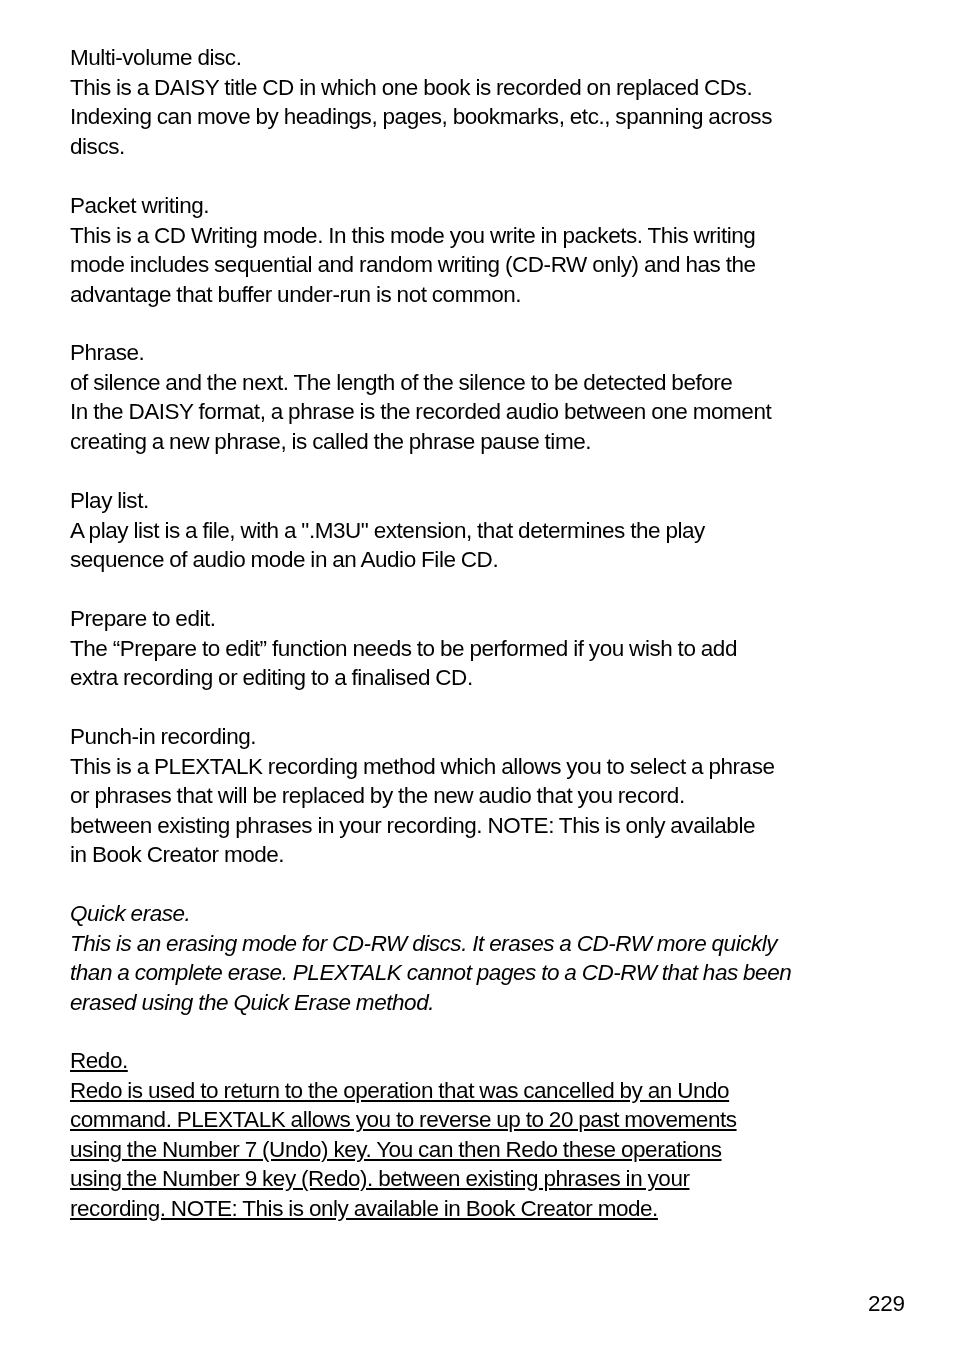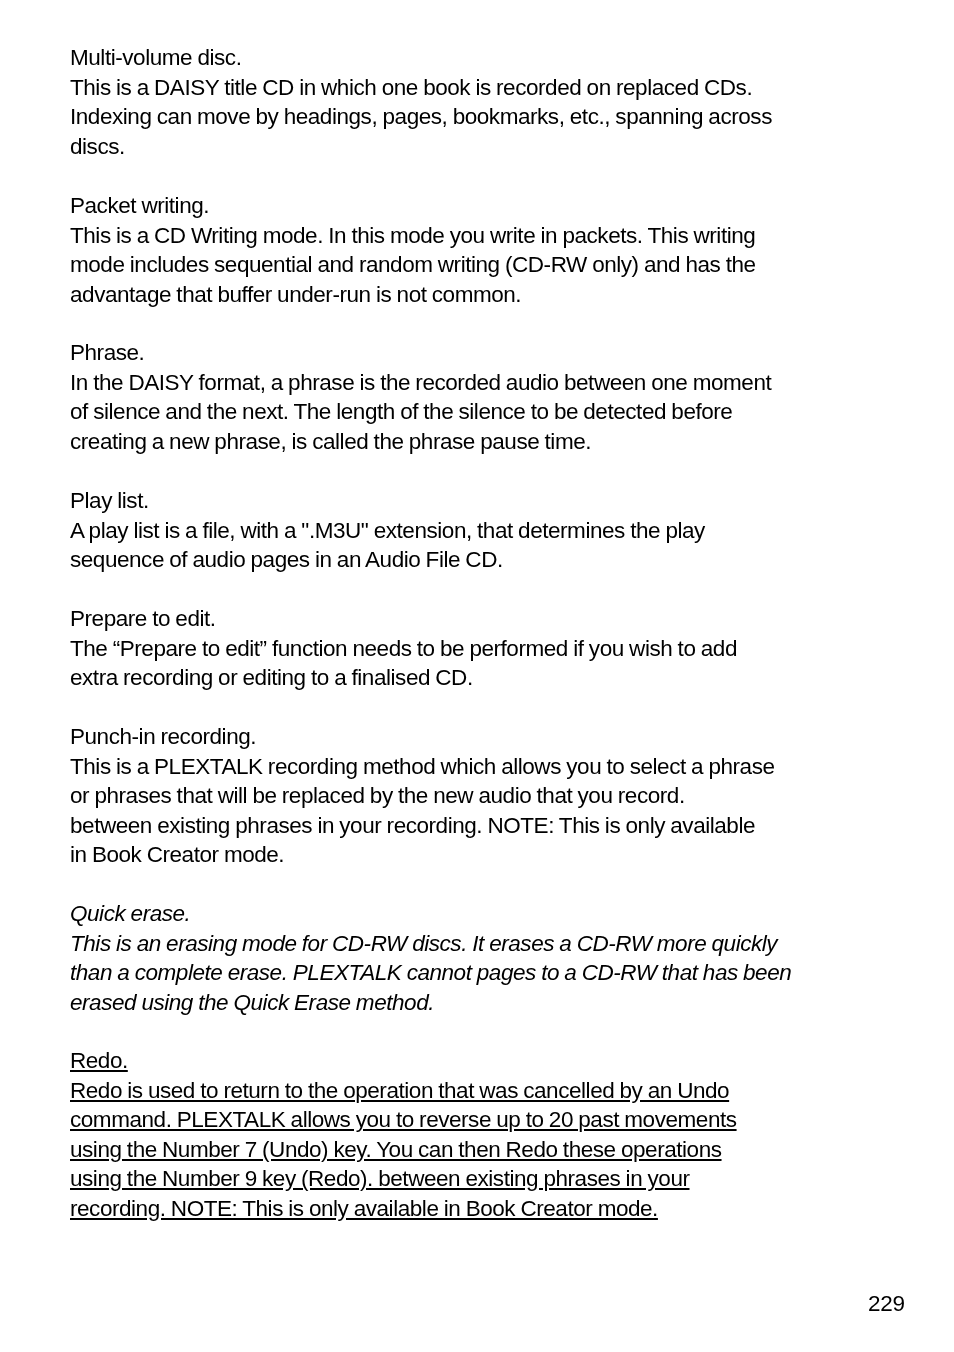--- a/index.html
+++ b/index.html
@@ -60,29 +60,29 @@
 
   <div class="entry" style="top:191px;">
     <span class="line term">Packet writing.</span>
     <span class="line">This is a CD Writing mode.  In this mode you write in packets.  This writing</span>
     <span class="line">mode includes sequential and random writing (CD-RW only) and has the</span>
     <span class="line">advantage that buffer under-run is not common.</span>
   </div>
 
   <div class="entry" style="top:338px;">
     <span class="line term">Phrase.</span>
+    <span class="line">of silence and the next.  The length of the silence to be detected before</span>
     <span class="line">In the DAISY format, a phrase is the recorded audio between one moment</span>
-    <span class="line">of silence and the next.  The length of the silence to be detected before</span>
     <span class="line">creating a new phrase, is called the phrase pause time.</span>
   </div>
 
   <div class="entry" style="top:486px;">
     <span class="line term">Play list.</span>
     <span class="line">A play list is a file, with a ".M3U" extension, that determines the play</span>
-    <span class="line">sequence of audio pages in an Audio File CD.</span>
+    <span class="line">sequence of audio mode in an Audio File CD.</span>
   </div>
 
   <div class="entry" style="top:604px;">
     <span class="line term">Prepare to edit.</span>
     <span class="line">The “Prepare to edit” function needs to be performed if you wish to add</span>
     <span class="line">extra recording or editing to a finalised CD.</span>
   </div>
 
   <div class="entry" style="top:722px;">
     <span class="line term">Punch-in recording.</span>

